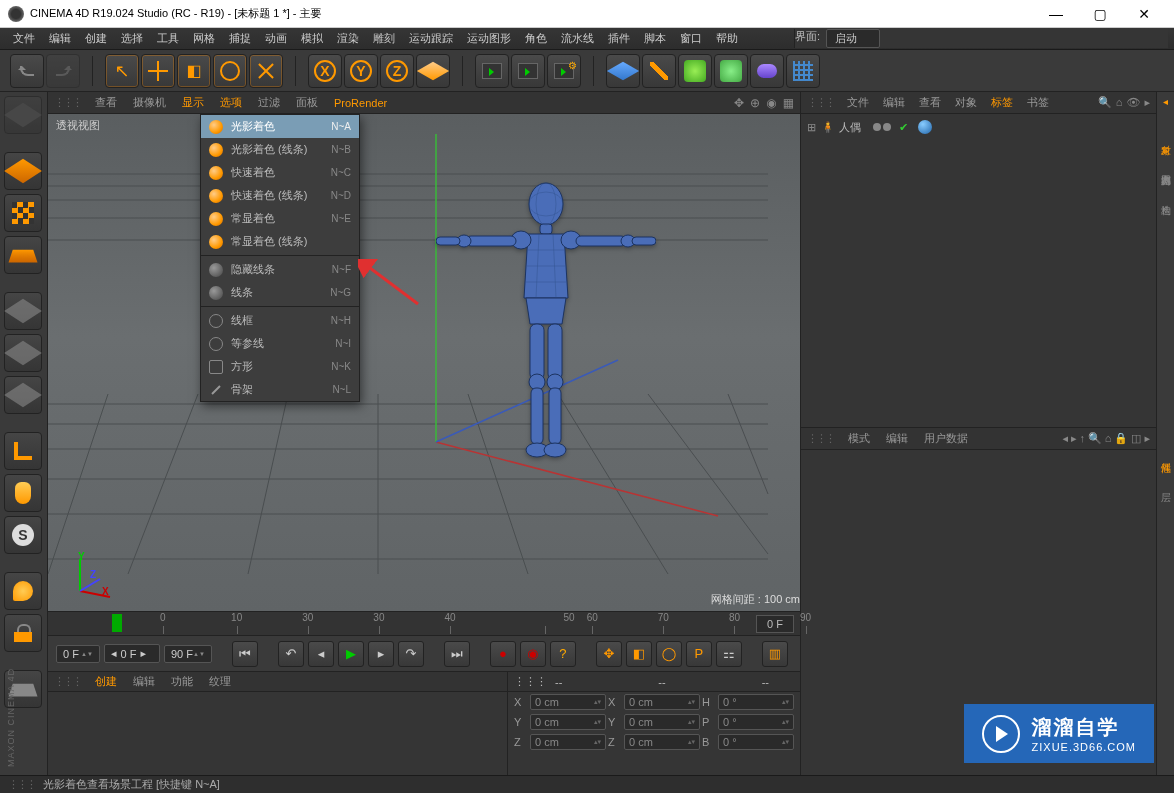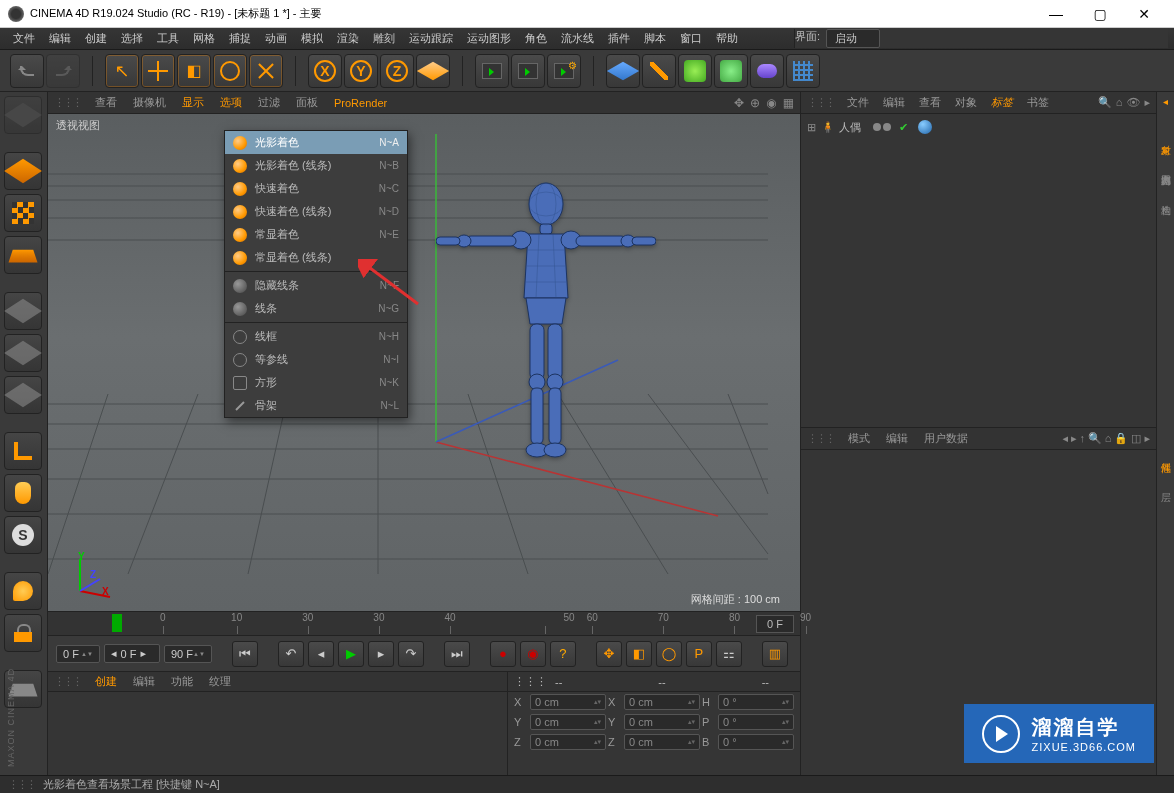--- a/index.html
+++ b/index.html
@@ -57,34 +57,34 @@
 
 .center { flex: 1; display: flex; flex-direction: column; min-width: 0; }
 .vp-tabs { height: 22px; background: #333; display: flex; align-items: center; padding: 0 6px; gap: 0; border-bottom: 1px solid #222; }
 .vp-tabs .grip { color: #666; margin-right: 6px; letter-spacing: -2px; }
 .vp-tabs .vt { padding: 0 8px; color: #999; }
 .vp-tabs .vt.sel { color: #f90; }
 .vp-tabs .vctrls { margin-left: auto; display: flex; gap: 6px; color: #888; font-size: 12px; }
 
 .viewport { flex: 1; background: linear-gradient(#5a5e60,#6a6e70 45%,#606466); position: relative; overflow: hidden; }
 .vp-label { position: absolute; top: 4px; left: 8px; color: #ccc; }
-.vp-grid-info { position: absolute; bottom: 4px; right: 20px; color: #ddd; margin-left: 46px; }
+.vp-grid-info { position: absolute; bottom: 4px; right: 0; color: #ddd; margin-left: 46px; }
 .axis-gizmo { position: absolute; bottom: 10px; left: 20px; width: 50px; height: 50px; }
 .axis-gizmo .ax { position: absolute; font-size: 10px; font-weight: bold; }
 .ax-y { color: #0c0; top: 0; left: 10px; }
 .ax-x { color: #c00; bottom: 4px; left: 34px; }
 .ax-z { color: #44f; top: 18px; left: 22px; }
 .axis-gizmo svg { position: absolute; bottom: 0; left: 0; }
 
 
 .figure { position: absolute; top: 140px; left: 50%; transform: translateX(-50%); }
 .figure svg { filter: drop-shadow(0 2px 2px rgba(0,0,0,.3)); }
 
 
-.dropdown { position: absolute; top: 16px; left: 152px; width: 184px; background: #3d3d3d; border: 1px solid #222; box-shadow: 2px 4px 10px rgba(0,0,0,.5); z-index: 100; margin-left: 24px; }
+.dropdown { position: absolute; top: 0; left: 152px; width: 160px; background: #3d3d3d; border: 1px solid #222; box-shadow: 2px 4px 10px rgba(0,0,0,.5); z-index: 100; }
 .dropdown .di { height: 23px; display: flex; align-items: center; padding: 0 8px; gap: 8px; }
 .dropdown .di.sel { background: #7a9db5; color: #fff; }
 .dropdown .di .dico { width: 14px; height: 14px; border-radius: 50%; background: radial-gradient(circle at 35% 35%,#fc8,#f90 60%,#c60); flex-shrink: 0; }
 .dropdown .di .dico.grey { background: radial-gradient(circle at 35% 35%,#999,#666 60%,#444); }
 .dropdown .di .dico.wire { background: none; border: 1px solid #888; }
 .dropdown .di .dico.bone { background: none; }
 .dropdown .di .sc { margin-left: auto; color: #888; font-size: 10px; }
 .dropdown .di.sel .sc { color: #eee; }
 .dropdown .dsep { height: 1px; background: #222; margin: 2px 0; }
 
@@ -127,21 +127,21 @@
 .coord-dd { flex: 1; background: #2a2a2a; border: 1px solid #555; padding: 2px 6px; border-radius: 2px; color: #999; text-align: center; position: relative; }
 .coord-apply { background: linear-gradient(#555,#444); border: 1px solid #222; padding: 2px 20px; border-radius: 3px; color: #ccc; }
 
 
 .right { width: 374px; background: #353535; border-left: 1px solid #222; display: flex; }
 .right-main { flex: 1; display: flex; flex-direction: column; }
 .obj-panel { height: 336px; border-bottom: 1px solid #222; }
 .obj-tabs { height: 22px; background: #333; display: flex; align-items: center; padding: 0 6px; border-bottom: 1px solid #222; }
 .obj-tabs .grip { color: #666; margin-right: 6px; letter-spacing: -2px; }
 .obj-tabs .ot { padding: 0 7px; color: #999; }
-.obj-tabs .ot.sel { color: #f90; font-style: italic; }
+.obj-tabs .ot.sel { color: #f90; }
 .obj-tabs .octrl { margin-left: auto; display: flex; gap: 4px; color: #888; }
 .obj-tree { padding: 4px 6px; }
 .obj-row { display: flex; align-items: center; gap: 4px; height: 18px; }
 .obj-row .exp { color: #888; width: 10px; }
 .obj-row .oico { width: 14px; height: 14px; display: flex; align-items: center; justify-content: center; }
 .obj-row .dots { margin-left: 8px; display: flex; gap: 2px; }
 .obj-row .dot { width: 8px; height: 8px; border-radius: 50%; }
 .obj-row .glb { width: 14px; height: 14px; border-radius: 50%; background: radial-gradient(circle at 35% 30%,#8cf,#26a); margin-left: 6px; }
 
 .attr-panel { flex: 1; }

